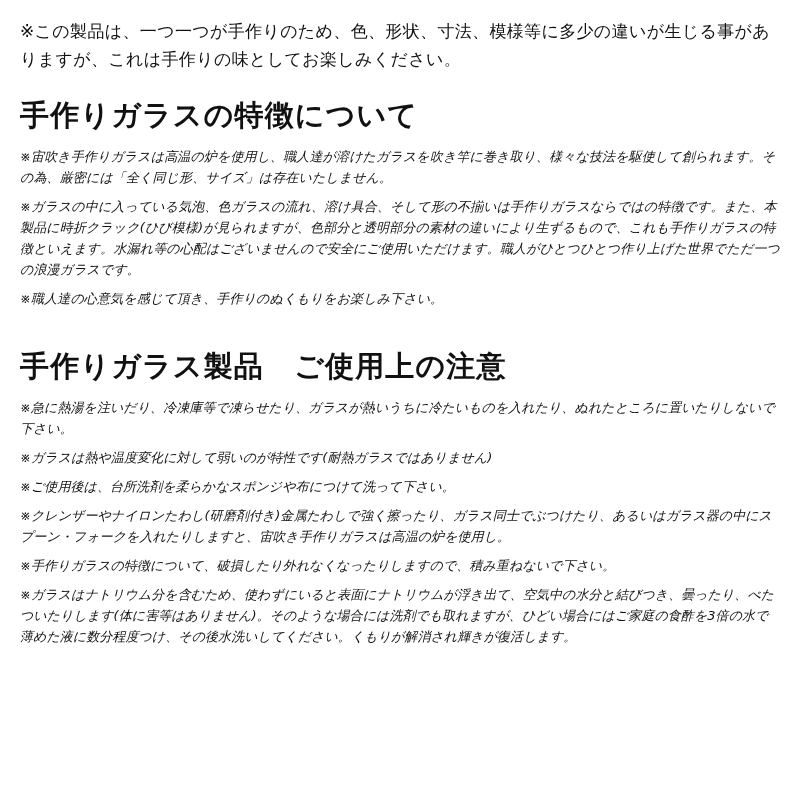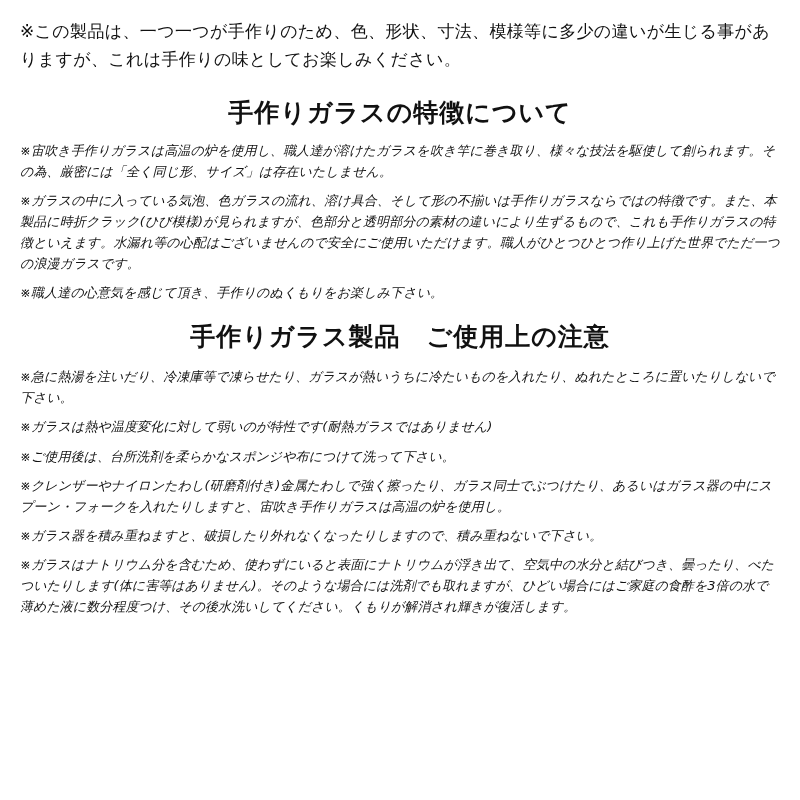--- a/index.html
+++ b/index.html
@@ -25,30 +25,29 @@
     font-size: 17px;
     line-height: 1.62;
     letter-spacing: 0.02em;
     text-align: left;
     margin: 0;
   }
   .intro {
     margin-bottom: 22px;
   }
   .heading {
-    font-size: 25px;
+    font-size: 29px;
     font-weight: bold;
-    text-align: center;
+    text-align: left;
     letter-spacing: 0.04em;
     margin: 0 0 10px 0;
     line-height: 1.4;
   }
   .heading-2 {
-    margin-top: 18px;
-    font-family: Liberation Mono, monospace;
+    margin-top: 37px;
   }
   .line {
     font-size: 13px;
     line-height: 1.62;
     letter-spacing: 0.01em;
     font-style: italic;
   }
   .section-body .line + .line {
     margin-top: 8px;
   }
@@ -71,17 +70,17 @@
     <p class="para line">※職人達の心意気を感じて頂き、手作りのぬくもりをお楽しみ下さい。</p>
   </div>
 
   <h2 class="heading heading-2">手作りガラス製品　ご使用上の注意</h2>
 
   <div class="section-body">
     <p class="para line tight">※急に熱湯を注いだり、冷凍庫等で凍らせたり、ガラスが熱いうちに冷たいものを入れたり、ぬれたところに置いたりしないで下さい。</p>
     <p class="para line tight">※ガラスは熱や温度変化に対して弱いのが特性です(耐熱ガラスではありません)</p>
     <p class="para line tight">※ご使用後は、台所洗剤を柔らかなスポンジや布につけて洗って下さい。</p>
     <p class="para line tight">※クレンザーやナイロンたわし(研磨剤付き)金属たわしで強く擦ったり、ガラス同士でぶつけたり、あるいはガラス器の中にスプーン・フォークを入れたりしますと、宙吹き手作りガラスは高温の炉を使用し。</p>
-    <p class="para line tight">※ガラス器を積み重ねますと、破損したり外れなくなったりしますので、積み重ねないで下さい。</p>
+    <p class="para line tight">※手作りガラスの特徴について、破損したり外れなくなったりしますので、積み重ねないで下さい。</p>
     <p class="para line tight">※ガラスはナトリウム分を含むため、使わずにいると表面にナトリウムが浮き出て、空気中の水分と結びつき、曇ったり、べたついたりします(体に害等はありません)。そのような場合には洗剤でも取れますが、ひどい場合にはご家庭の食酢を3倍の水で薄めた液に数分程度つけ、その後水洗いしてください。くもりが解消され輝きが復活します。</p>
   </div>
 
 </div>
 
 </body></html>

